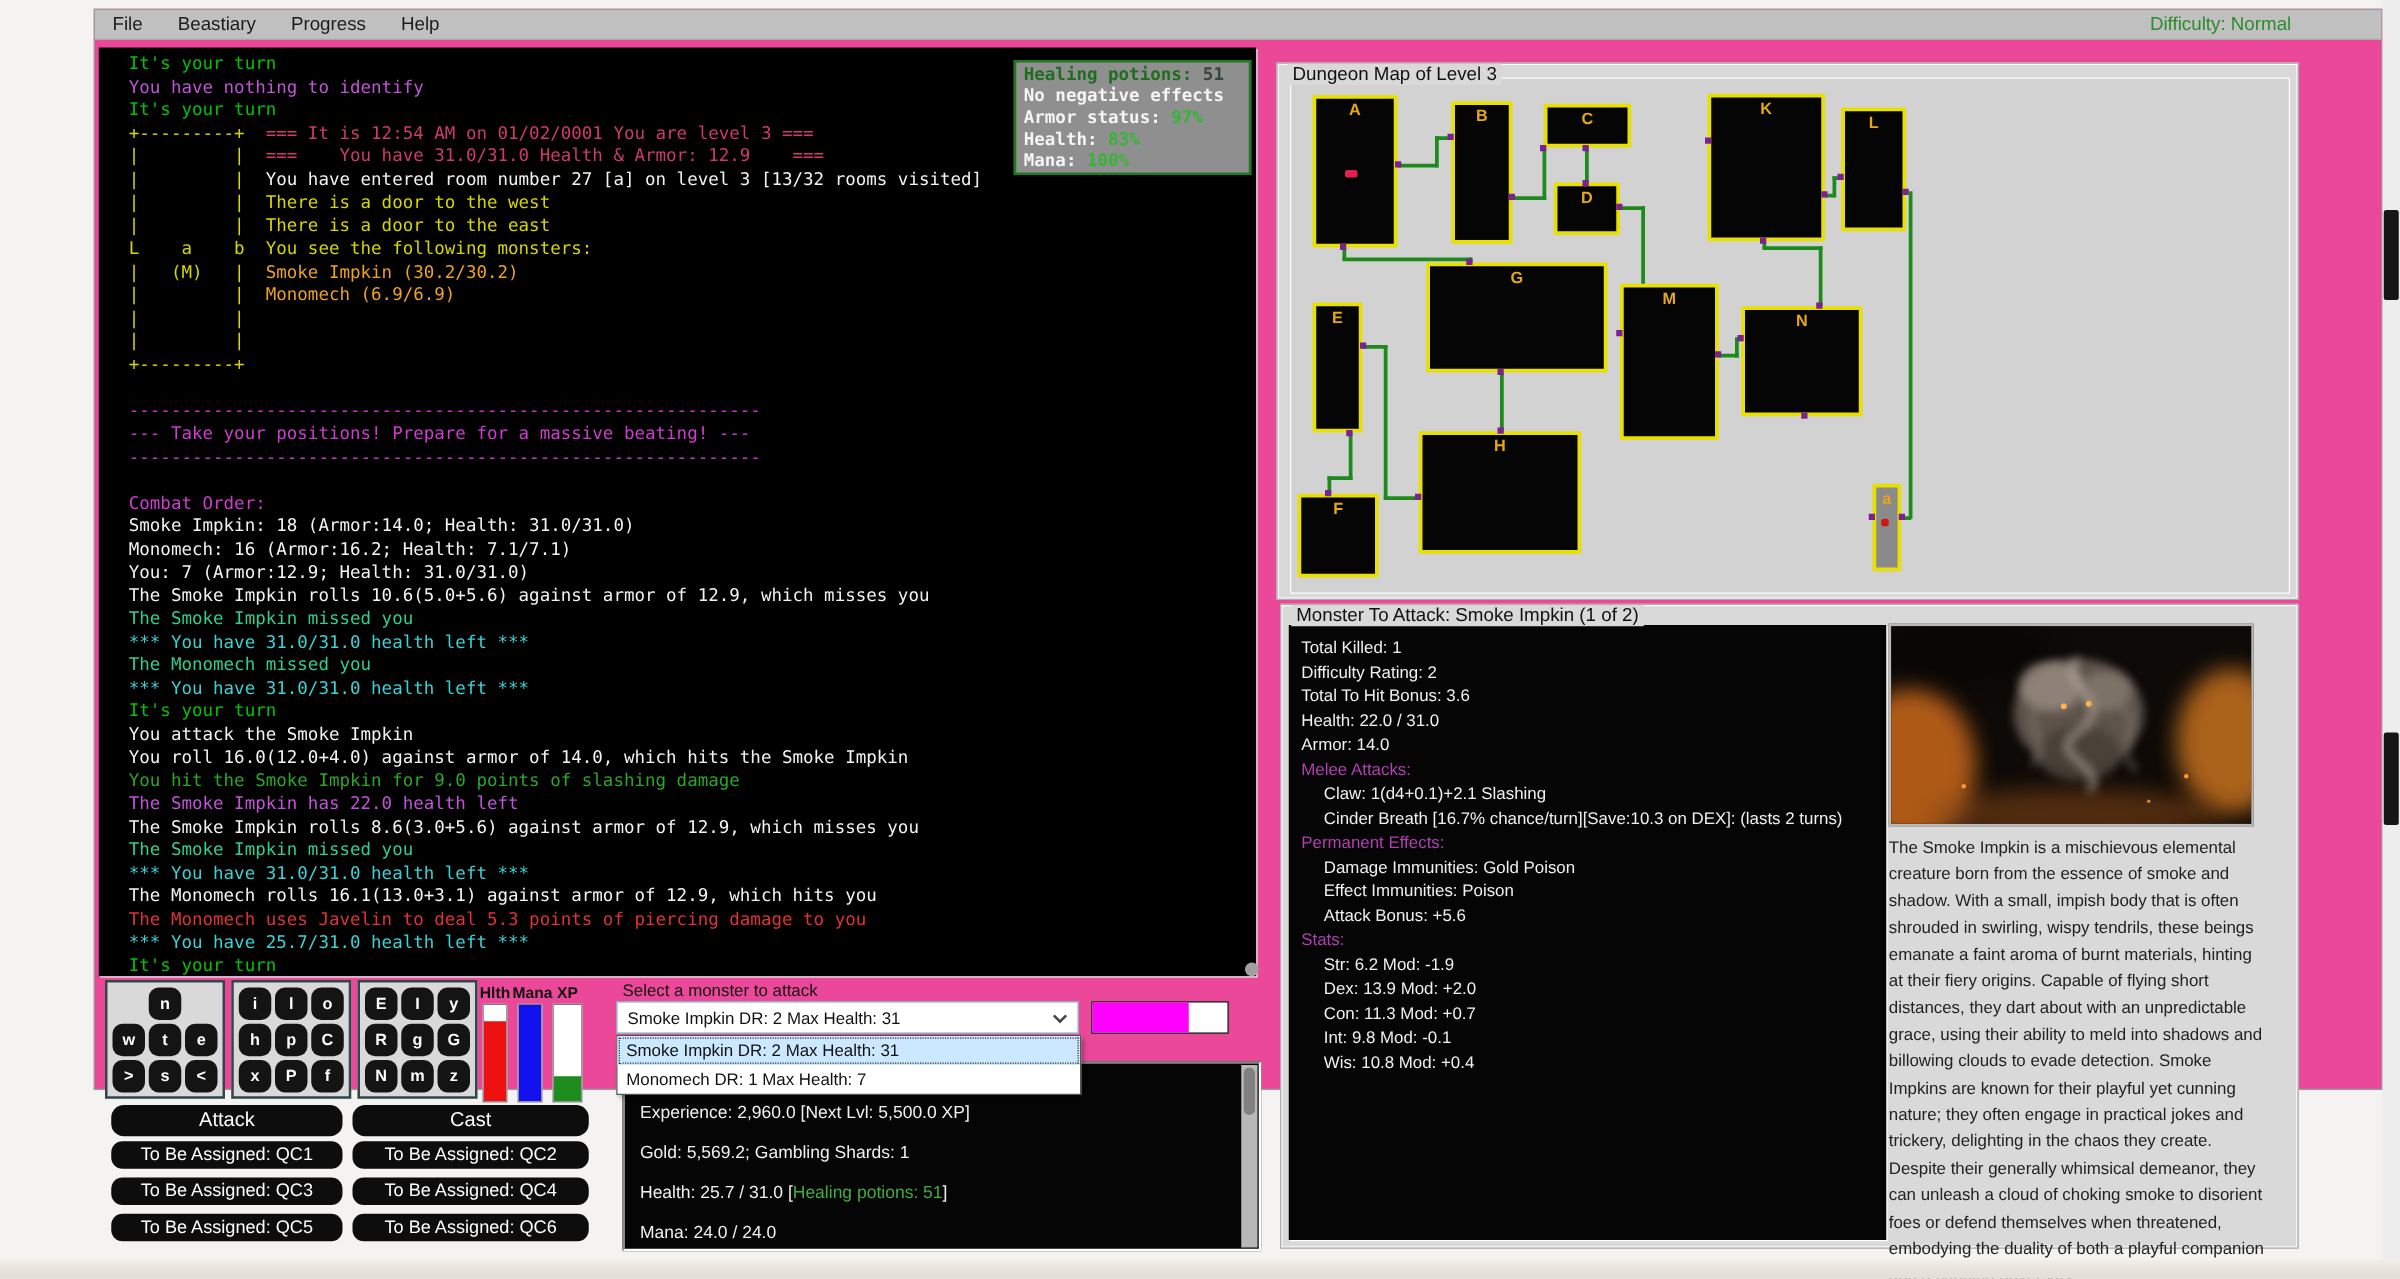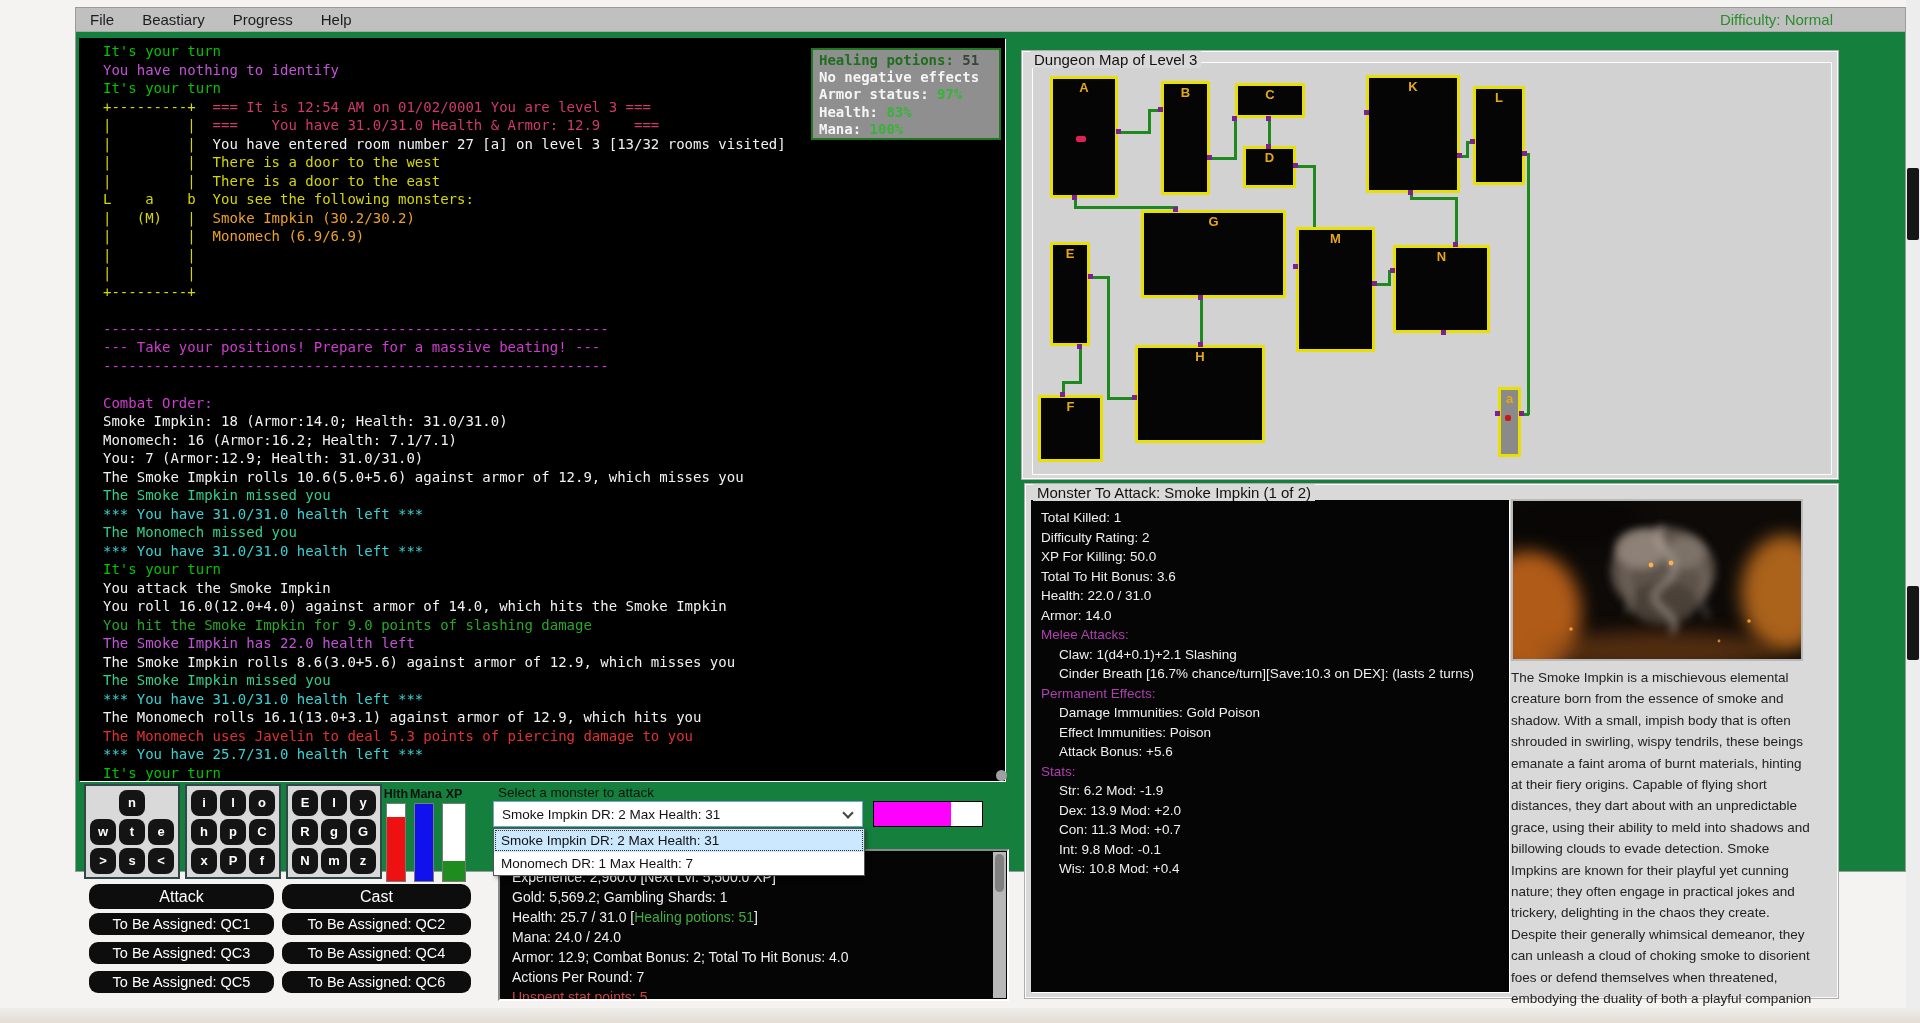--- a/index.html
+++ b/index.html
@@ -1,21 +1,21 @@
 <!DOCTYPE html>
 <html><head>
 <meta charset="utf-8">
 <style>
   html,body{margin:0;padding:0;width:1920px;height:1023px;overflow:hidden;
     background:#f4f3f1;font-family:"Liberation Sans",sans-serif;}
   *{box-sizing:border-box;}
 
   
   .window{position:absolute;left:75px;top:7px;width:1831px;height:865px;
-    background:#15803d;border:1px solid #9a9a9a;}
+    background:#ec4899;border:1px solid #9a9a9a;}
   .menu-bar{position:absolute;left:0;top:0;width:100%;height:24px;background:#c0c0c0;
     border-bottom:1px solid #a8a8a8;display:flex;align-items:center;}
   .menu-item{padding:0 14px;font-size:15px;color:#1c1c1c;height:24px;line-height:24px;cursor:default;}
   .difficulty{position:absolute;right:72px;top:0;height:24px;line-height:24px;font-size:15px;color:#2c8c2c;}
 
   
   .log{position:absolute;left:3px;top:30px;width:926px;height:743px;background:#000;
     font-family:"DejaVu Sans Mono",monospace;font-size:14px;line-height:18.5px;
     padding:4px 0 0 24px;white-space:pre;overflow:hidden;box-shadow:1px 1px 0 #fff;}
   .log-line{height:18.5px;}
@@ -97,21 +97,21 @@
   .dropdown{position:absolute;left:417px;top:820px;width:372px;background:#fff;
     border:1px solid #555;z-index:9;box-shadow:2px 2px 4px rgba(0,0,0,.35);}
   .dd-item{height:23px;font-size:13.5px;color:#111;display:flex;align-items:center;
     padding-left:7px;cursor:default;}
   .dd-item.sel{background:#cbe8ff;outline:1px dotted #333;outline-offset:-2px;}
 
   
   .pstats{position:absolute;left:422px;top:841px;width:511px;height:152px;background:#050505;
     border:2px solid;border-color:#8a8a8a #ffffff #ffffff #8a8a8a;overflow:hidden;}
   .pstats-inner{position:absolute;left:12px;top:16px;right:20px;}
-  .pline{font-size:14px;line-height:20px;white-space:nowrap;}
+  .pline{font-size:14px;line-height:20px;white-space:nowrap;margin-top:12px;}
   .pc-w{color:#f0f0f0}.pc-g{color:#3fae3f}.pc-r{color:#cc4444}
   .pscroll{position:absolute;right:1px;top:1px;bottom:1px;width:13px;background:#b8b8b8;}
   .pscroll .thumb{position:absolute;left:2px;top:2px;width:9px;height:38px;border-radius:5px;background:#808080;}
 
   
   .edge-scrollbar{position:absolute;left:1906px;top:0;width:14px;height:1023px;background:#ededed;}
   .edge-thumb{position:absolute;left:1px;width:12px;background:#161616;border-radius:2px;}
   .bottom-strip{position:absolute;left:0;top:1008px;width:1920px;height:15px;
     background:linear-gradient(#f0ede8,#e2ddd5);}
 </style>
@@ -232,21 +232,20 @@
         <div class="marker" style="left: 43px; top: 73px; width: 10px; height: 6px; background: rgb(224, 32, 85);"></div>
         <div class="marker" style="left: 472px; top: 352px; width: 6px; height: 6px; background: rgb(208, 21, 21);"></div>
       </div>
   </div>
 
   <div class="groupbox monster-group">
     <span class="gtitle">Monster To Attack: Smoke Impkin (1 of 2)</span>
     <div class="monster-stats" id="monster-stats">
         <div class="mline">Total Killed: 1</div>
         <div class="mline">Difficulty Rating: 2</div>
-        <div class="mline">XP For Killing: 50.0</div>
         <div class="mline">Total To Hit Bonus: 3.6</div>
         <div class="mline">Health: 22.0 / 31.0</div>
         <div class="mline">Armor: 14.0</div>
         <div class="mline mhead">Melee Attacks:</div>
         <div class="mline mindent">Claw: 1(d4+0.1)+2.1 Slashing</div>
         <div class="mline mindent">Cinder Breath [16.7% chance/turn][Save:10.3 on DEX]: (lasts 2 turns)</div>
         <div class="mline mhead">Permanent Effects:</div>
         <div class="mline mindent">Damage Immunities: Gold Poison</div>
         <div class="mline mindent">Effect Immunities: Poison</div>
         <div class="mline mindent">Attack Bonus: +5.6</div>

